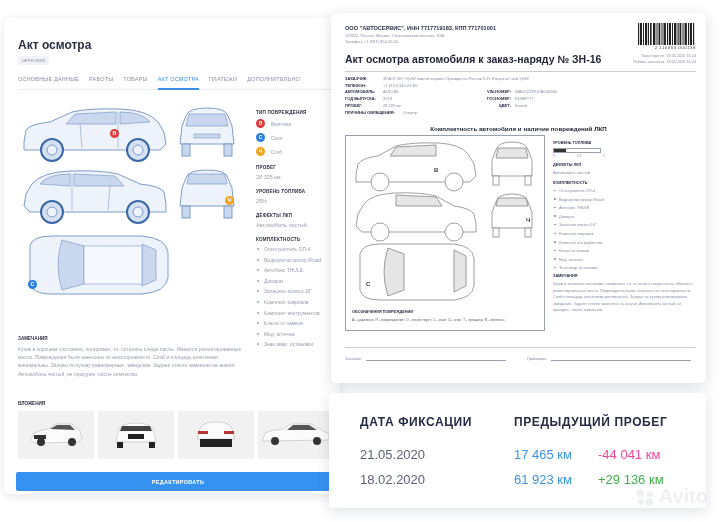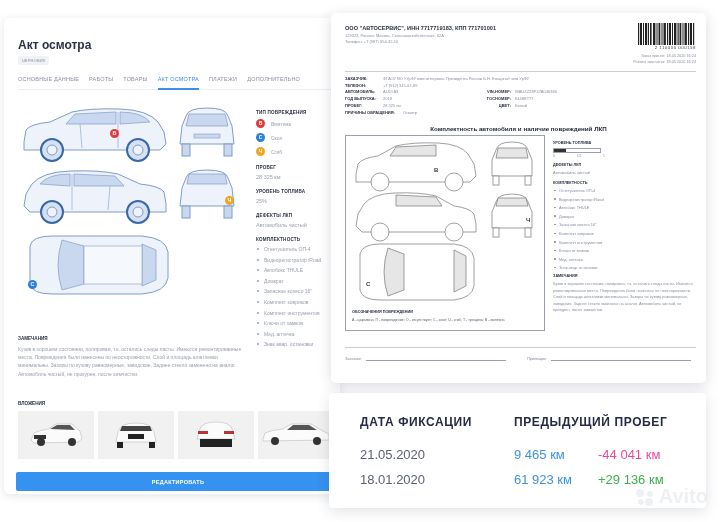--- a/index.html
+++ b/index.html
@@ -277,20 +277,21 @@
         <rect x="43.5" y="0" width="1.8" height="22"></rect>
         <rect x="46.5" y="0" width="1" height="22"></rect>
       <rect x="48.5" y="0" width="2.4" height="22"></rect>
         <rect x="52" y="0" width="1.2" height="22"></rect>
         <rect x="54" y="0" width="2" height="22"></rect>
         <rect x="57" y="0" width="1.2" height="22"></rect>
     </g>
   </svg>
   <div class="barcode-num">2 110000 000158</div>
 
+  <div class="doc-title">Акт осмотра автомобиля к заказ-наряду № ЗН-16</div>
   <div class="doc-times">
     <div>Заказ принят: 18.05.2020 16:24</div>
     <div>Работы окончены: 18.05.2020 16:24</div>
   </div>
   <div class="doc-hr"></div>
 
   <div class="fields">
     <div class="f-row">
         <span class="f-k">ЗАКАЗЧИК:</span>
         <span class="f-v">ФГАОУ ВО «УрФУ имени первого Президента России Б.Н. Ельцина» или УрФУ</span>
@@ -400,24 +401,24 @@
     <span>Приемщик:</span>
     <div class="sig-line" style="width:140px"></div>
   </div>
 </div>
 
 <div class="mileage-card">
   <div class="m-h" style="left:31px">ДАТА ФИКСАЦИИ</div>
   <div class="m-h" style="left:185px">ПРЕДЫДУЩИЙ ПРОБЕГ</div>
 
   <div class="m-v m-date" style="left:31px;top:54px">21.05.2020</div>
-  <div class="m-v m-km" style="left:185px;top:54px">9 465 км</div>
+  <div class="m-v m-km" style="left:185px;top:54px">17 465 км</div>
   <div class="m-v m-neg" style="left:269px;top:54px">-44 041 км</div>
 
-  <div class="m-v m-date" style="left:31px;top:79px">18.01.2020</div>
+  <div class="m-v m-date" style="left:31px;top:79px">18.02.2020</div>
   <div class="m-v m-km" style="left:185px;top:79px">61 923 км</div>
   <div class="m-v m-pos" style="left:269px;top:79px">+29 136 км</div>
 </div>
 
 <div class="watermark" style="position:absolute;right:12px;bottom:14px">
   <svg width="22" height="20" viewBox="0 0 22 20">
     <circle cx="6" cy="6" r="4" fill="#e2e4ea"></circle>
       <circle cx="16" cy="7" r="3" fill="#e2e4ea"></circle>
     <circle cx="7" cy="15" r="3" fill="#e2e4ea"></circle>
       <circle cx="15" cy="15" r="4" fill="#e2e4ea"></circle>

